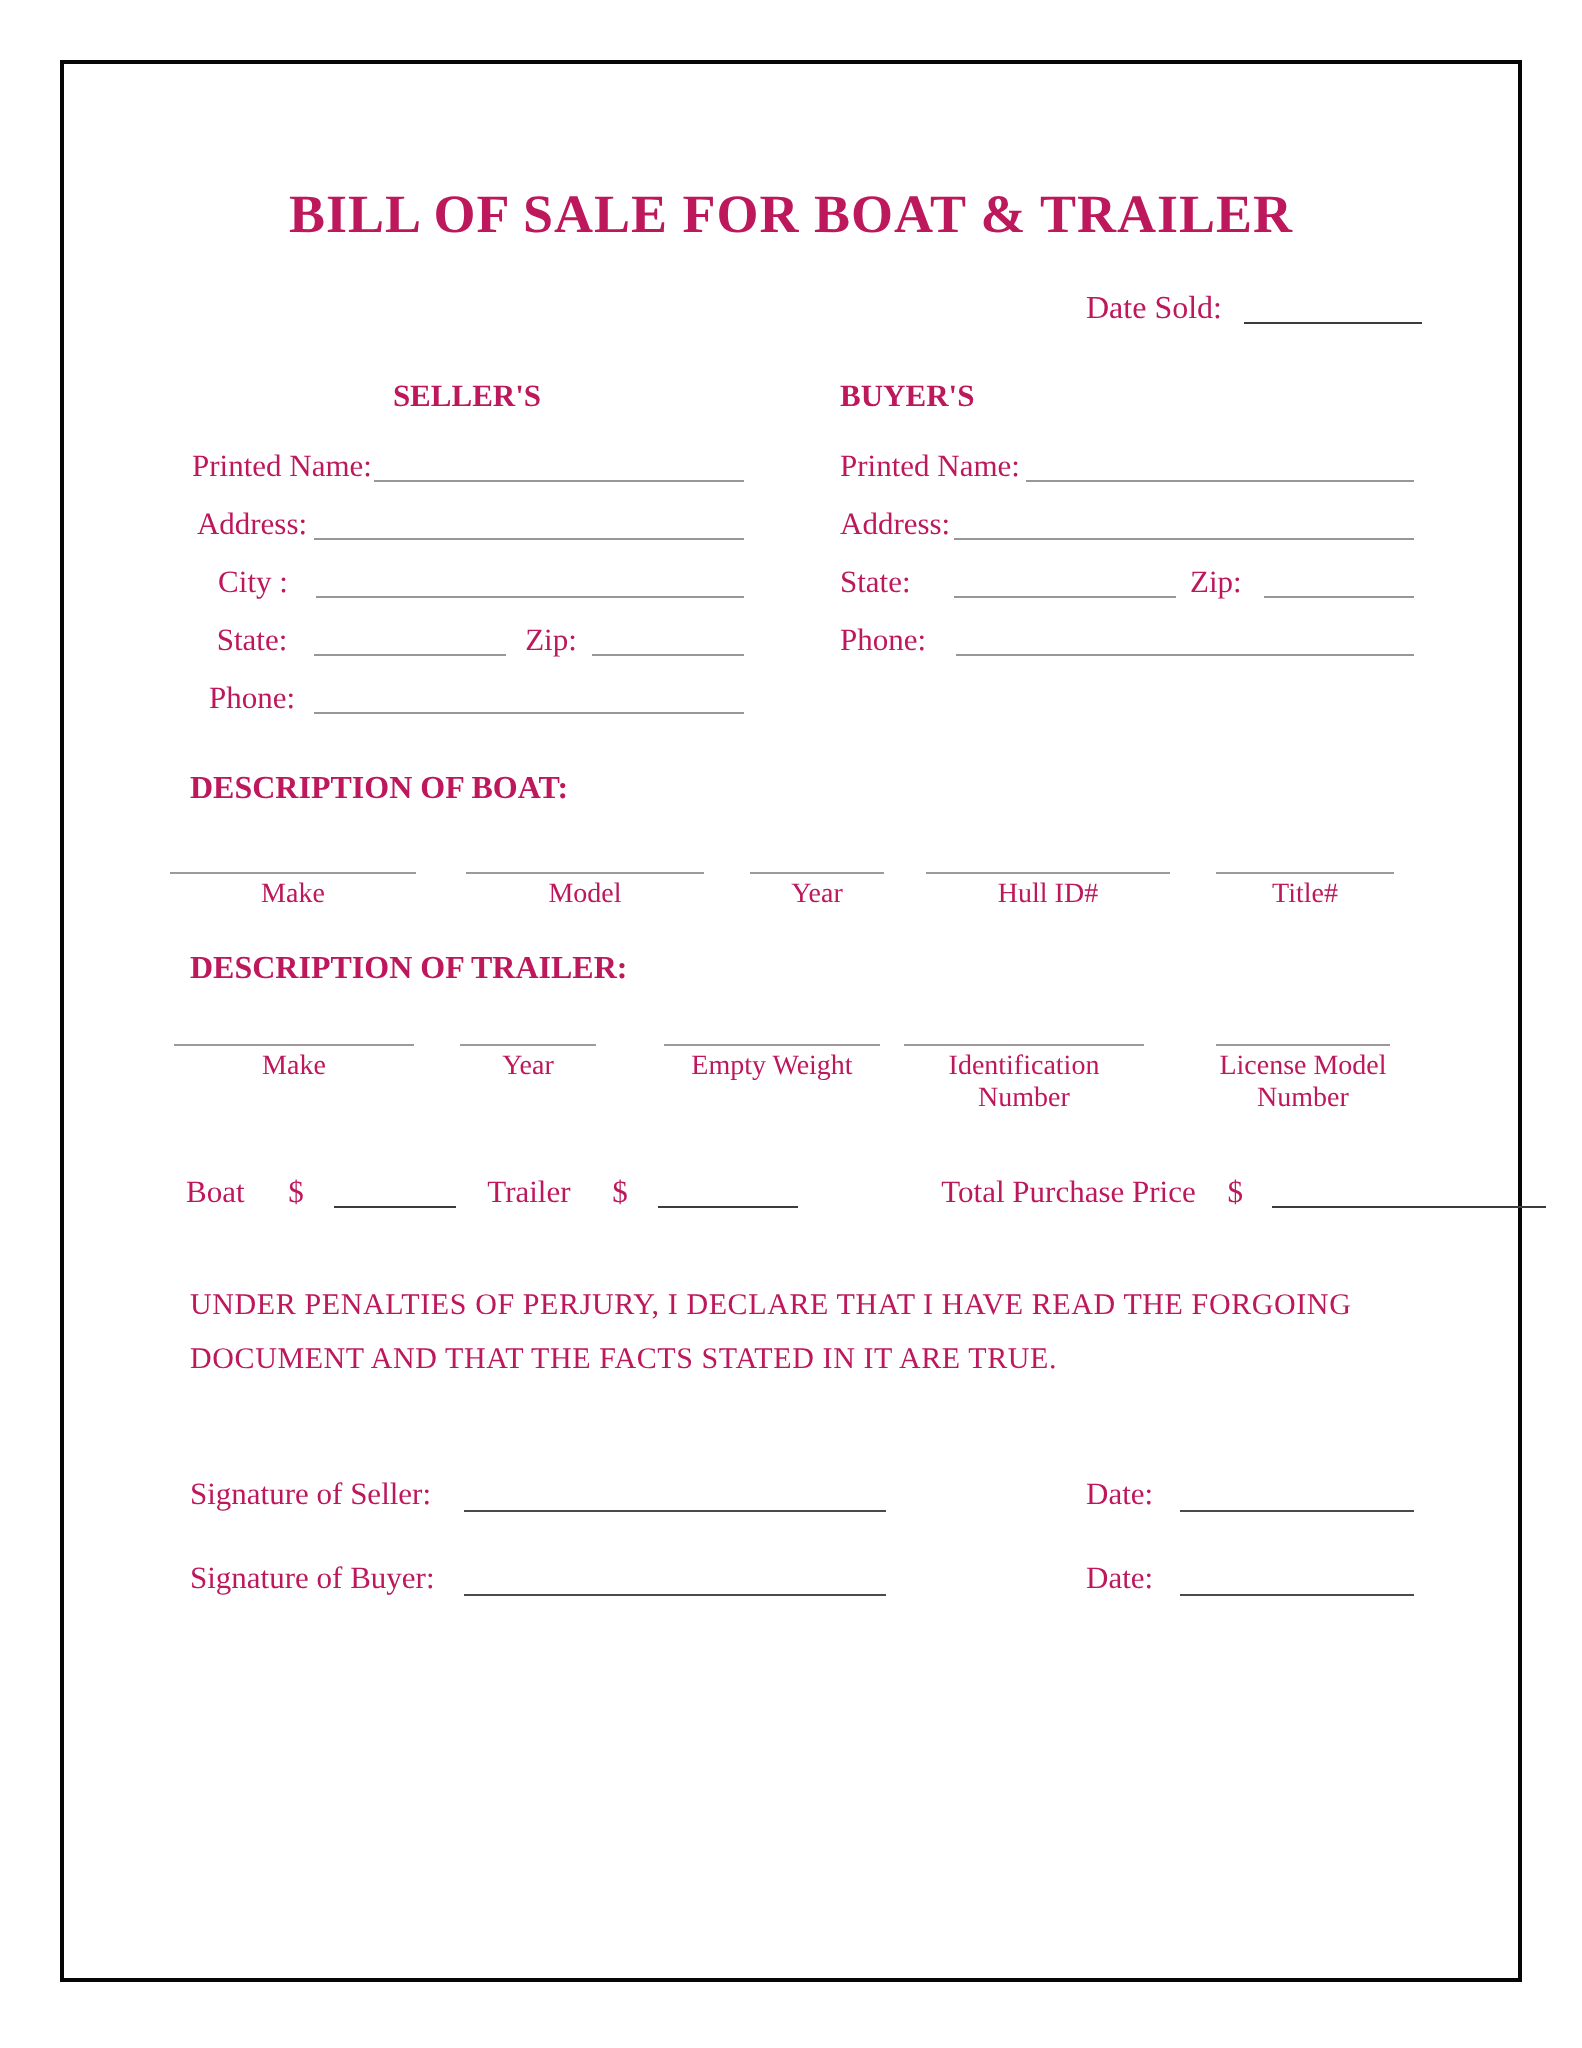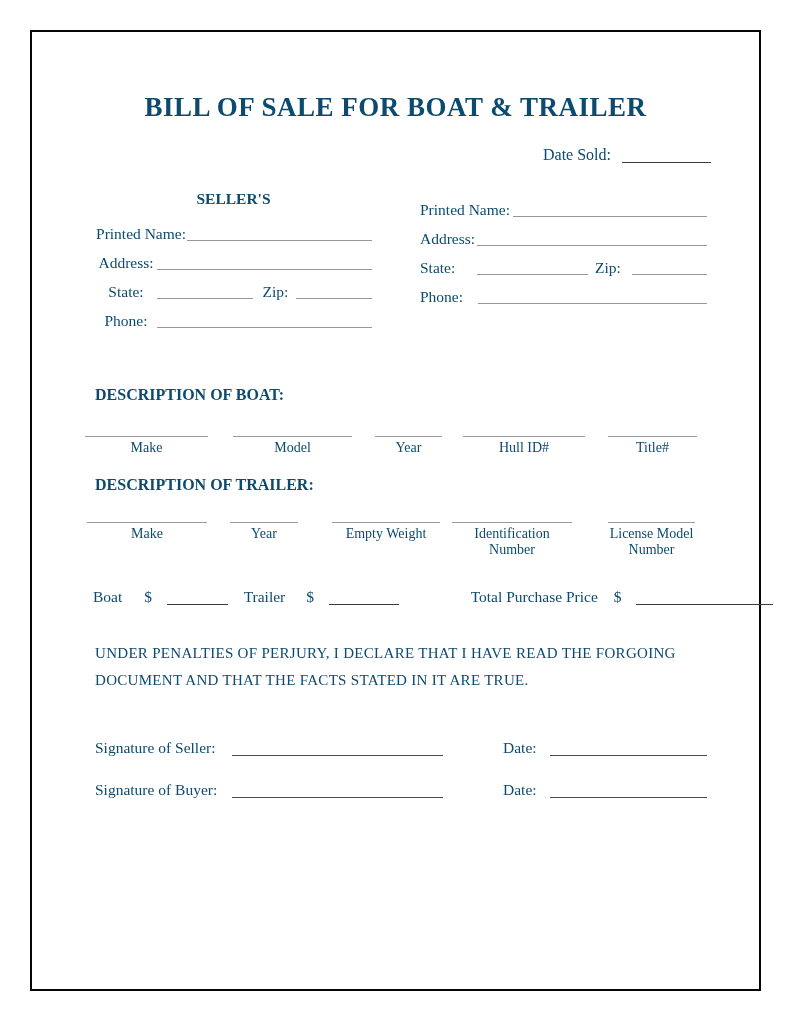--- a/index.html
+++ b/index.html
@@ -1,17 +1,17 @@
 <!DOCTYPE html>
 <html><head>
 <meta charset="utf-8">
 <style>
   * { margin:0; padding:0; box-sizing:border-box; }
   body { background:#ffffff; font-family:"Liberation Serif","DejaVu Serif",serif; }
-  .page { position:relative; width:791px; height:1024px; background:#ffffff; color:#0c4a6e; overflow:hidden; }
+  .page { position:relative; width:791px; height:1024px; background:#ffffff; color:#be185d; overflow:hidden; }
   .frame { position:absolute; left:30px; top:30px; width:731px; height:961px; border:2px solid #060606; }
   .title { position:absolute; top:92px; left:0; width:100%; text-align:center;
            font-size:27px; font-weight:bold; letter-spacing:0.5px; }
   .date-sold { position:absolute; top:146px; left:543px; font-size:16px; }
   .line { display:inline-block; border-bottom:1.5px solid #979797; height:16px; vertical-align:-3px; }
   .dark { border-bottom-color:#3c3c3c; }
 
   .party { position:absolute; top:190px; font-size:15.5px; }
   .party.seller { left:95px; width:277px;text-align:center; }
   .party.buyer  { left:420px; width:287px; }
@@ -27,21 +27,21 @@
   .field-line { height:0; border-top:1.5px solid #9b9b9b; }
   .field-label { margin-top:3px; font-size:14px; line-height:16px; }
 
   .price-row { position:absolute; top:588px; left:93px; font-size:15.5px; white-space:nowrap; }
   .declaration { position:absolute; top:640px; left:95px; width:600px;
                  font-size:15px; line-height:26.5px; letter-spacing:0.3px; }
   .sig-row { position:absolute; left:95px; width:612px; display:flex; align-items:flex-end;
              font-size:15.5px; height:20px; }
   .sig-row .slbl { flex:none; width:137px;margin-top:12px; }
   .sig-row .sig-line { width:211px; border-bottom:1.5px solid #4a4a4a; height:14px; margin-bottom:1px; }
-  .sig-row .dlbl { flex:none; margin-left:60px; width:47px; }
+  .sig-row .dlbl { flex:none; margin-left:100px; width:47px; }
   .sig-row .date-line { flex:1; border-bottom:1.5px solid #4a4a4a; height:14px; margin-bottom:1px; }
 </style>
 </head>
 <body>
 
 <div class="page">
   <div class="frame"></div>
 
   <div class="title">BILL OF SALE FOR BOAT &amp; TRAILER</div>
 
@@ -54,32 +54,37 @@
     <div class="party-header">SELLER'S</div>
     <div class="form-row">
       <span class="lbl" style="width:92px;">Printed Name:</span>
       <span class="fline grow"></span>
     </div>
     <div class="form-row">
       <span class="lbl" style="width:62px;">Address:</span>
       <span class="fline grow"></span>
     </div>
     <div class="form-row">
+      <span class="lbl" style="width:63px;">City :</span>
+      <span class="fline grow"></span>
+    </div>
+    <div class="form-row">
       <span class="lbl" style="width:62px;">State:</span>
       <span class="fline" style="width:96px;"></span>
       <span class="lbl" style="margin-left:6px; width:33px;">Zip:</span>
       <span class="fline grow" style="margin-left:4px;"></span>
     </div>
     <div class="form-row">
       <span class="lbl" style="width:62px;">Phone:</span>
       <span class="fline grow"></span>
     </div>
   </div>
 
   <div class="party buyer">
+    <div class="party-header">BUYER'S</div>
     <div class="form-row">
       <span class="lbl" style="width:93px;">Printed Name:</span>
       <span class="fline grow"></span>
     </div>
     <div class="form-row">
       <span class="lbl" style="width:57px;">Address:</span>
       <span class="fline grow"></span>
     </div>
     <div class="form-row">
       <span class="lbl" style="width:57px;">State:</span>

